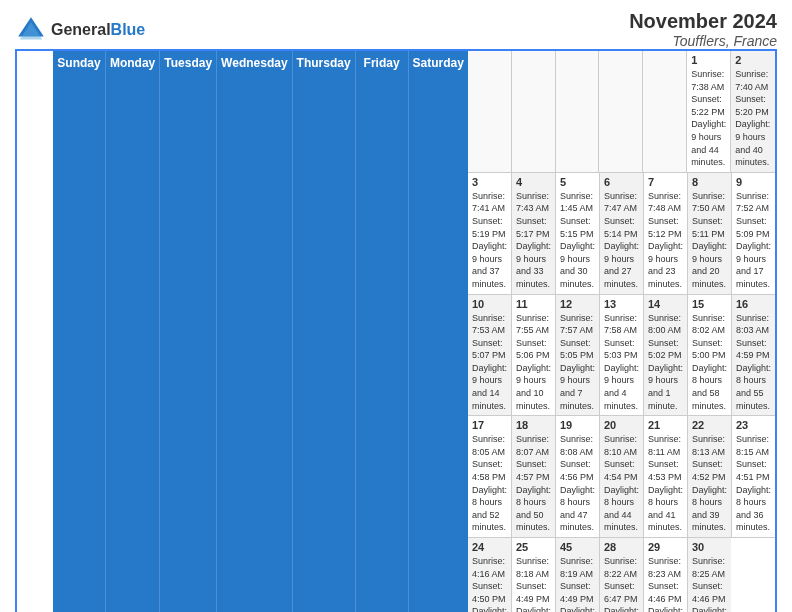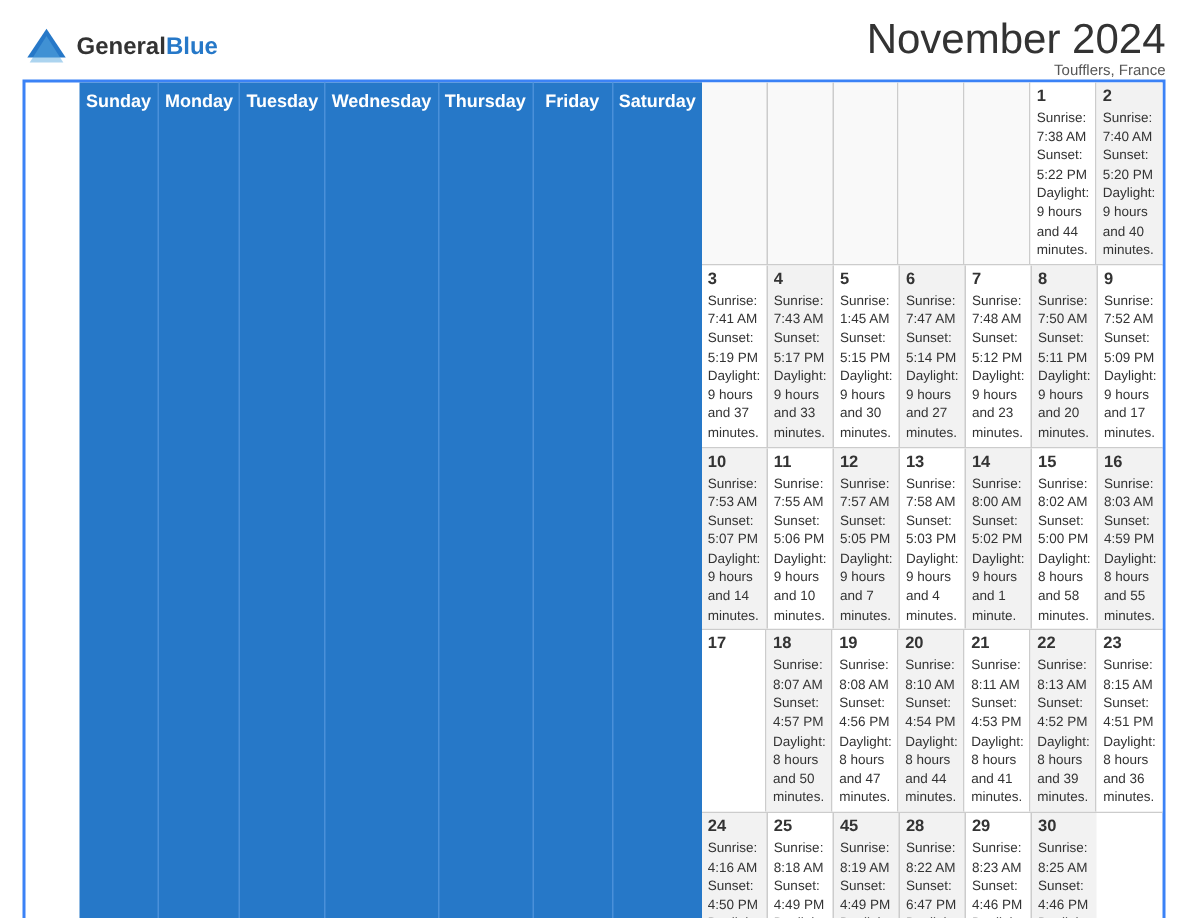--- a/index.html
+++ b/index.html
@@ -29,27 +29,28 @@
       gap: 4px;
     }
     .logo-icon {
       width: 32px;
       height: 32px;
     }
     .title-block {
       text-align: right;
     }
     .month-title {
-      font-size: 28px;
-      font-weight: normal;
+      font-size: 20px;
+      font-weight: bold;
       color: #333;
     }
     .location {
-      font-size: 10px;
+      font-size: 14px;
       color: #555;
+      font-style: italic;
     }
     .calendar {
       flex: 1;
       display: flex;
       border: 2px solid #3b82f6;
       padding-left: 36px;
     }
     .cal-header {
       display: grid;
       grid-template-columns: repeat(7, 1fr);
@@ -247,20 +248,24 @@
             <div class="day-num">16</div>
             <div class="day-info">Sunrise: 8:03 AM
 Sunset: 4:59 PM
 Daylight: 8 hours
 and 55 minutes.</div>
           </div>
         </div>
         <div class="cal-row">
           <div class="cal-cell">
             <div class="day-num">17</div>
+            <div class="day-info">Sunrise: 8:05 AM
+Sunset: 4:58 PM
+Daylight: 8 hours
+and 52 minutes.</div>
           </div>
           <div class="cal-cell shaded">
             <div class="day-num">18</div>
             <div class="day-info">Sunrise: 8:07 AM
 Sunset: 4:57 PM
 Daylight: 8 hours
 and 50 minutes.</div>
           </div>
           <div class="cal-cell">
             <div class="day-num">19</div>

